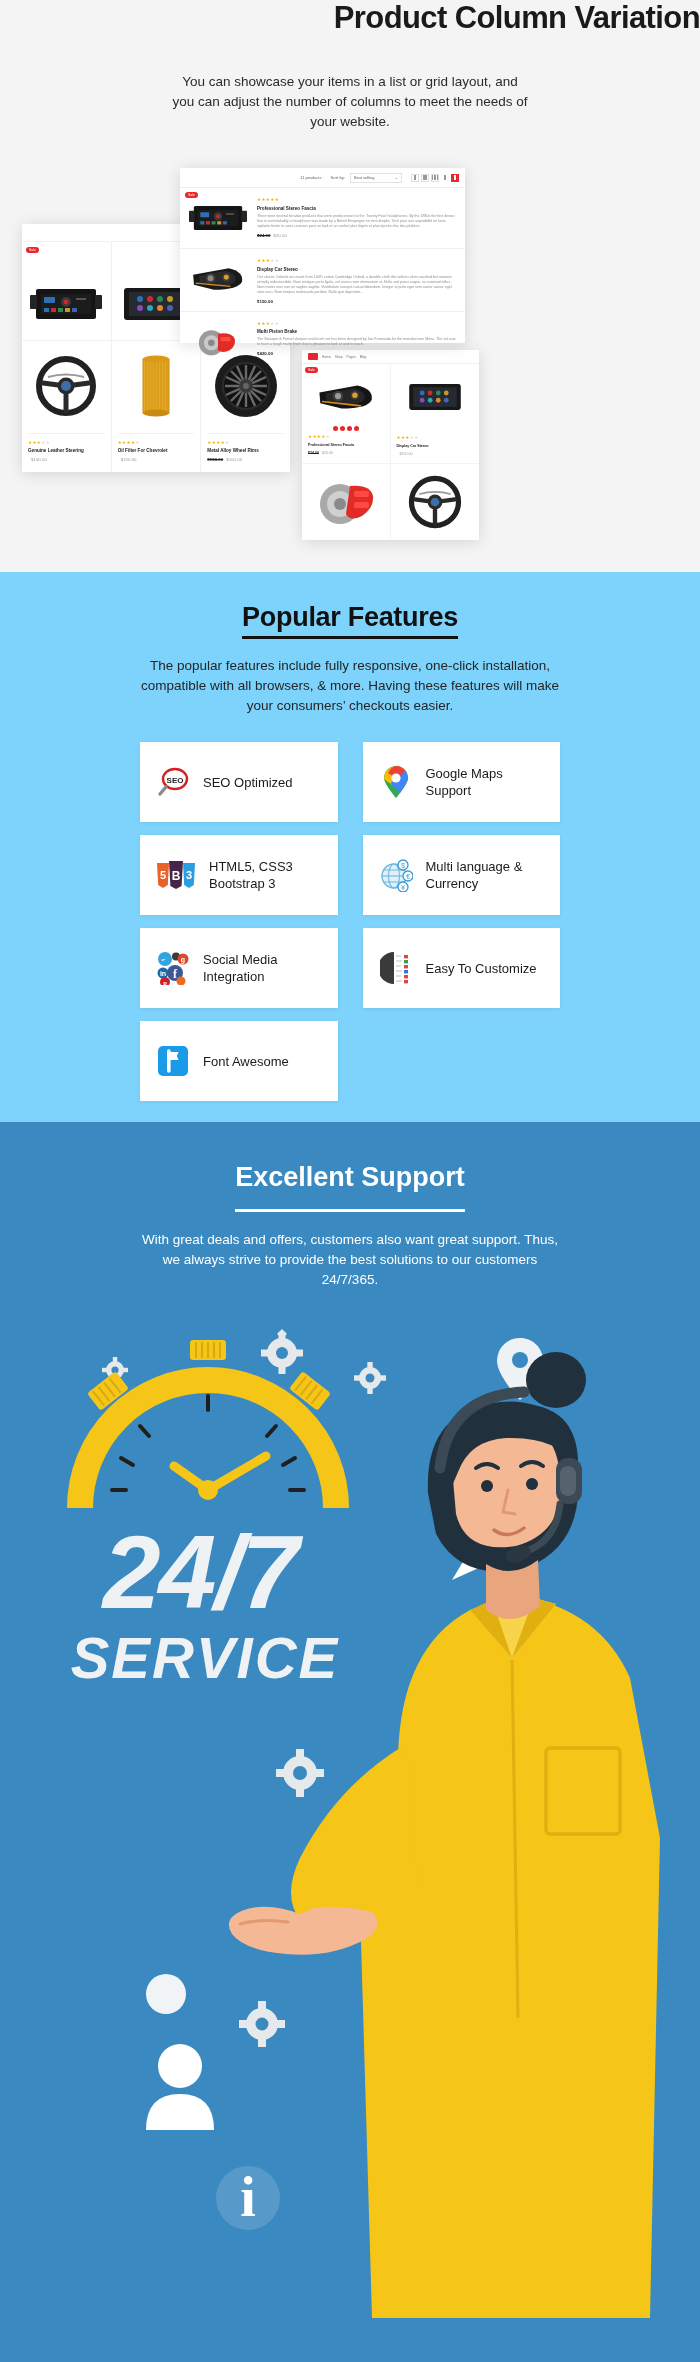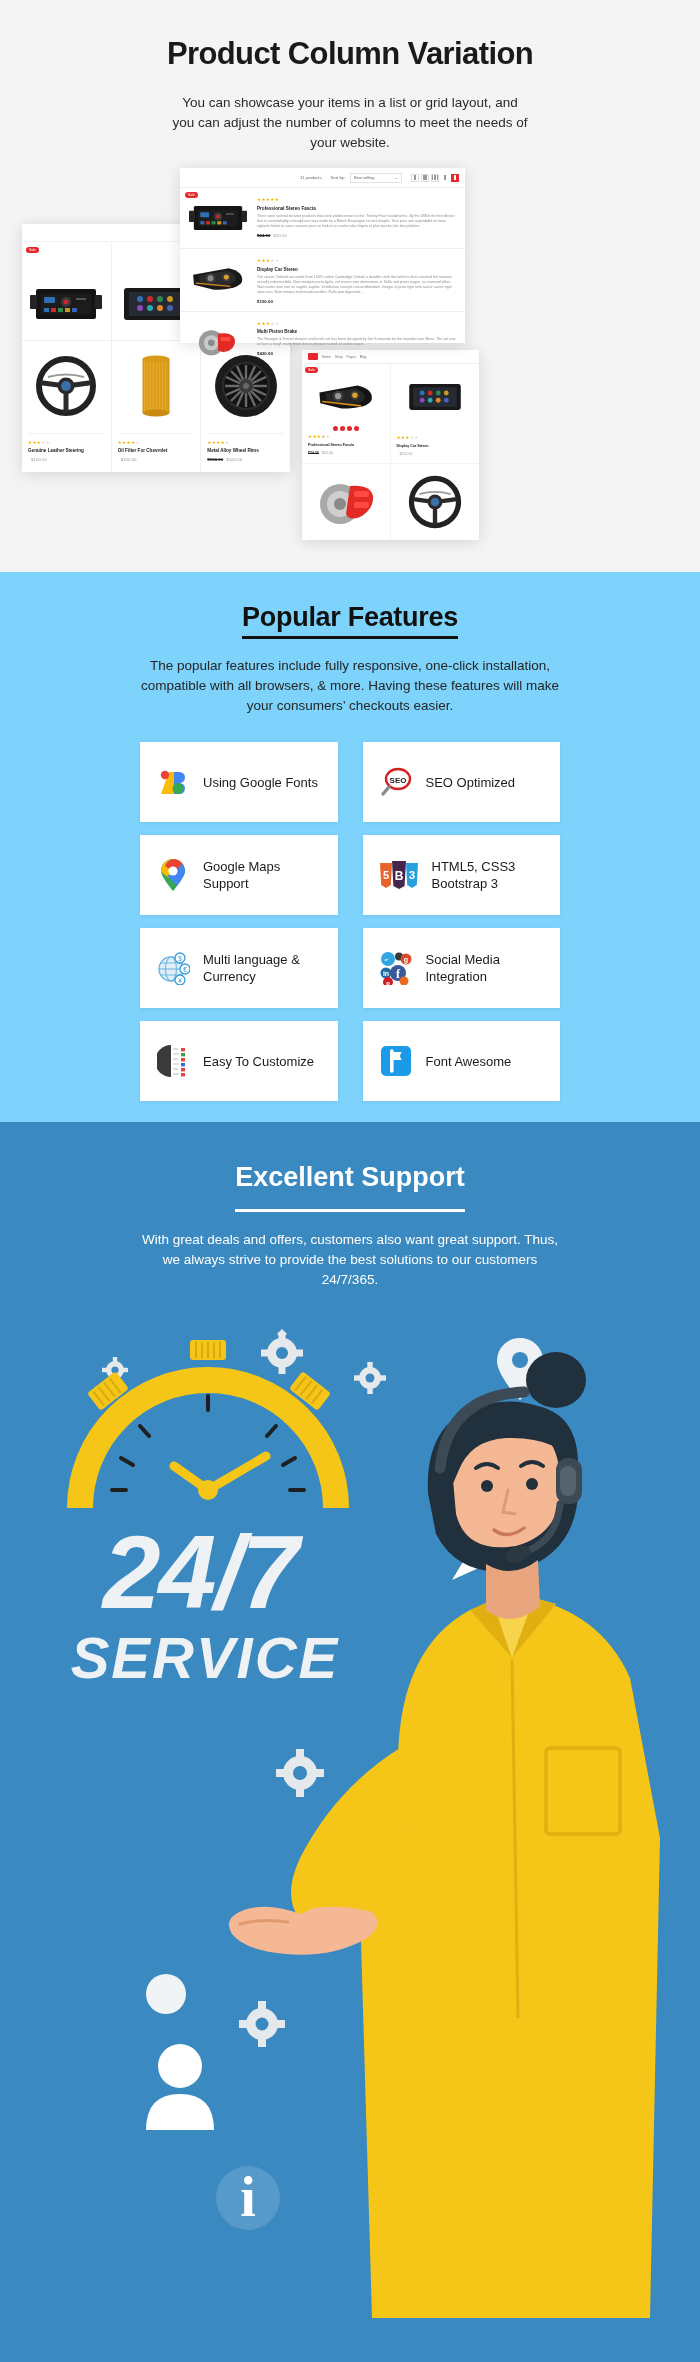--- a/index.html
+++ b/index.html
@@ -1,21 +1,21 @@
 <!DOCTYPE html>
 <html><head>
 <meta charset="utf-8">
 <style>
   *{box-sizing:border-box;margin:0;padding:0}
   body{width:700px;height:2362px;font-family:"Liberation Sans",sans-serif;background:#f4f4f4;overflow:hidden}
 
   
   .sec-product{position:relative;width:700px;height:572px;background:#f4f4f4;overflow:hidden}
-  .title-main{font-size:31px;font-weight:bold;color:#1a1a1a;text-align:center;padding-top:36px;letter-spacing:-0.6px}
-  .desc-main{width:360px;margin:21px auto 0;font-size:13.5px;line-height:20px;color:#2b2b2b;text-align:center}
+  .title-main{font-size:31px;font-weight:bold;color:#1a1a1a;text-align:right;letter-spacing:-0.6px}
+  .desc-main{width:360px;margin:36px auto 0;font-size:13.5px;line-height:20px;color:#2b2b2b;text-align:center}
 
   
   .mock{position:absolute;background:#fff;box-shadow:0 2px 14px rgba(0,0,0,.13)}
   .mock-grid{left:22px;top:224px;width:268px;height:248px;z-index:1}
   .mock-list{left:180px;top:168px;width:285px;height:175px;z-index:3}
   .mock-grid2{left:302px;top:350px;width:177px;height:190px;z-index:2}
 
   
   .lp-top{display:flex;align-items:center;justify-content:flex-end;gap:5px;height:20px;padding:0 6px;border-bottom:1px solid #ededed;font-size:4.2px;color:#555}
   .lp-count{font-size:4.2px;color:#666;margin-right:4px}
@@ -412,32 +412,20 @@
 </section>
 
 <section class="sec-feat">
   <div class="title-wrap">
     <h2 class="title-u">Popular Features</h2>
   </div>
   <p class="desc-feat">The popular features include  fully responsive, one-click installation, compatible with all browsers, &amp; more. Having these features will make your consumers’ checkouts easier.</p>
 
   <div class="cards">
 
-    <div class="card">
-      <span class="ico">
-        <svg width="32" height="32" viewBox="0 0 32 32">
-            <path d="M4 28 L12 6 L17 6 L17 28 Z" fill="#fbbc05"></path>
-            <circle cx="8" cy="9" r="4.2" fill="#ea4335"></circle>
-            <path d="M17 6 h5.5 a5.5 5.5 0 0 1 0 11 H17 Z" fill="#4285f4"></path>
-            <path d="M17 17 h5.5 a5.5 5.5 0 0 1 0 11 H17 Z" fill="#4285f4"></path>
-            <circle cx="21" cy="22.5" r="5.5" fill="#34a853"></circle>
-          </svg>
-      </span>
-      <span class="card-label">Using Google Fonts</span>
-    </div>
 
     <div class="card">
       <span class="ico">
         <svg width="32" height="32" viewBox="0 0 32 32">
             <ellipse cx="18" cy="13" rx="12" ry="10" fill="#fff" stroke="#d42020" stroke-width="2.4"></ellipse>
             <text x="18" y="16.5" font-size="8" font-weight="bold" fill="#222" text-anchor="middle" font-family="Liberation Sans, sans-serif">SEO</text>
             <line x1="9" y1="21" x2="3" y2="28" stroke="#8a8a8a" stroke-width="3.4" stroke-linecap="round"></line>
           </svg>
       </span>
       <span class="card-label">SEO Optimized</span>

